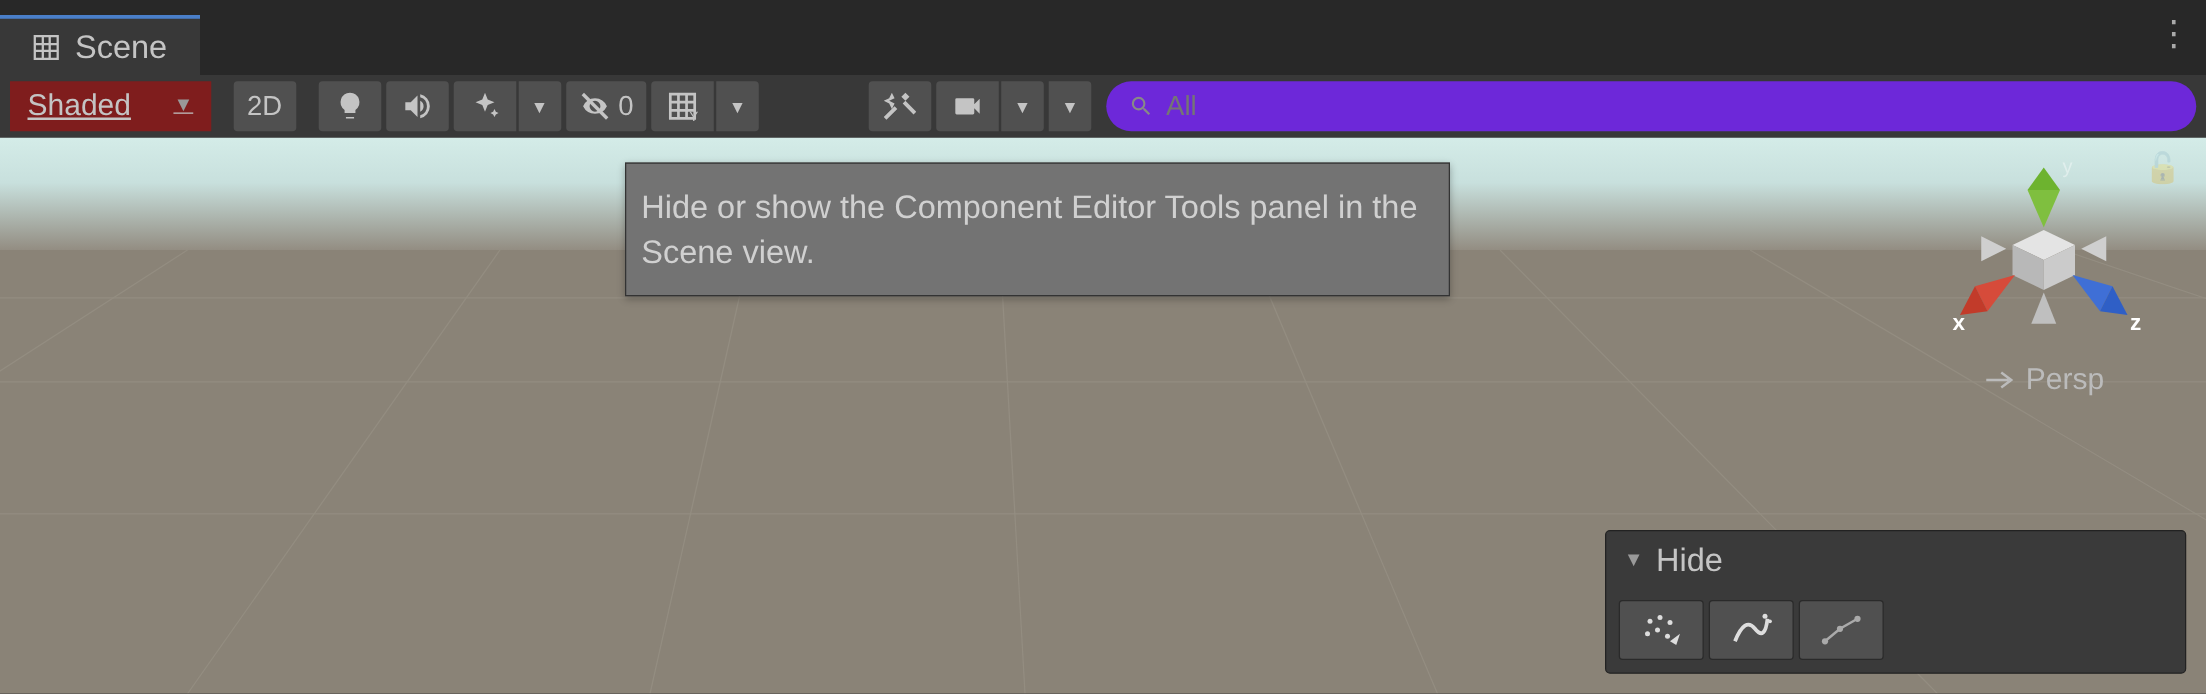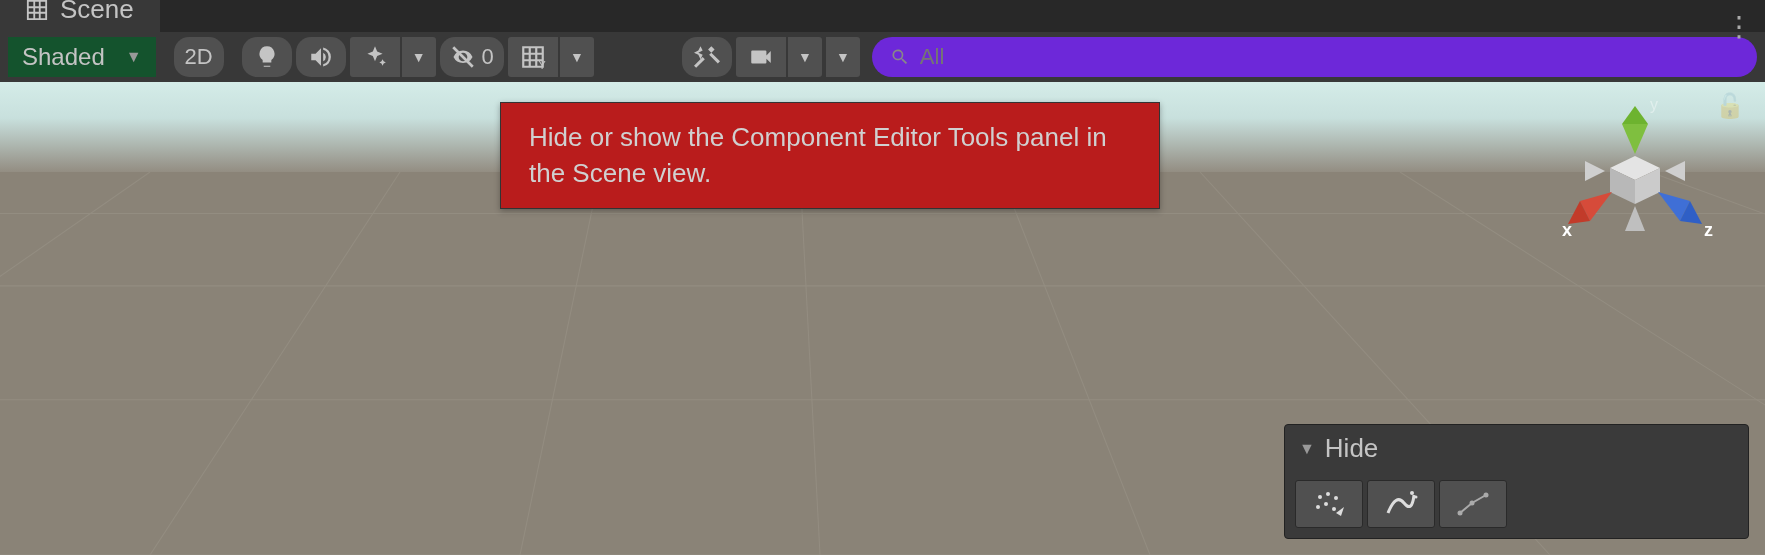--- a/index.html
+++ b/index.html
@@ -1,43 +1,43 @@
 <!DOCTYPE html>
 <html><head>
 <meta charset="utf-8">
 <style>
   * { box-sizing: border-box; margin: 0; padding: 0; }
   html, body { width: 1765px; height: 555px; overflow: hidden; font-family: Arial, sans-serif; background: #383838; }
   
   .window { width: 100%; height: 100%; display: flex; flex-direction: column; }
   
-  .tab-row { height: 32px; background: #282828; display: flex; align-items: flex-end; position: relative; }
+  .tab-row { height: 60px; background: #282828; display: flex; align-items: flex-end; position: relative; }
   .tab { background: #383838; height: 48px; padding: 0 26px; display: flex; align-items: center; gap: 12px; color: #c4c4c4; font-size: 26px; border-top: 3px solid #4a7fc9; }
   .tab-grid-icon { width: 22px; height: 22px; }
   .kebab { position: absolute; right: 12px; top: 10px; color: #aaa; font-size: 28px; cursor: pointer; }
   
   .toolbar { height: 50px; background: #383838; display: flex; align-items: center; padding: 0 8px; gap: 4px; }
-  .dropdown { background: #14532d; color: #c4c4c4; padding: 0 14px; height: 40px; display: flex; align-items: center; gap: 21px; font-size: 24px; cursor: pointer; }
+  .dropdown { background: #7f1d1d; color: #c4c4c4; padding: 0 14px; height: 40px; display: flex; align-items: center; gap: 34px; font-size: 24px; cursor: pointer; text-decoration: underline; }
   .dropdown .arrow { font-size: 16px; color: #999; }
-  .btn { background: #505050; color: #c4c4c4; height: 40px; min-width: 50px; display: flex; align-items: center; justify-content: center; font-size: 22px; cursor: pointer; padding: 0 10px; border-radius: 15px; }
+  .btn { background: #505050; color: #c4c4c4; height: 40px; min-width: 50px; display: flex; align-items: center; justify-content: center; font-size: 22px; cursor: pointer; padding: 0 10px; border-radius: 3px; }
   .btn-group { display: flex; gap: 2px; }
   .btn-group .btn { border-radius: 0; }
   .btn-group .btn:first-child { border-radius: 3px 0 0 3px; }
   .btn-group .btn:last-child { border-radius: 0 3px 3px 0; }
   .btn.narrow { min-width: 34px; padding: 0 6px; }
   .sep { width: 10px; }
   .search { flex: 1; background: #6d28d9; height: 40px; border-radius: 20px; display: flex; align-items: center; padding: 0 18px; gap: 10px; color: #888; font-size: 22px; margin-left: 8px; }
   .search input { background: transparent; border: none; outline: none; color: #c4c4c4; font-size: 22px; flex: 1; }
   
   .viewport { flex: 1; position: relative; overflow: hidden; }
   .sky { position: absolute; top: 0; left: 0; right: 0; height: 90px; background: linear-gradient(to bottom, #d4ece8 0%, #c8e0dd 40%, #938d82 100%); }
   .ground { position: absolute; top: 90px; left: 0; right: 0; bottom: 0; background: #8a8377; }
   .grid-svg { position: absolute; top: 90px; left: 0; width: 100%; height: calc(100% - 90px); }
   
-  .tooltip { position: absolute; top: 20px; left: 500px; background: #b91c1c; color: #d0d0d0; padding: 16px 28px; font-size: 26px; line-height: 1.4; max-width: 660px; border: 1px solid #333; box-shadow: 0 2px 6px rgba(0,0,0,.3); }
+  .tooltip { position: absolute; top: 20px; left: 500px; background: #737373; color: #d0d0d0; padding: 16px 12px; font-size: 26px; line-height: 1.4; max-width: 660px; border: 1px solid #333; box-shadow: 0 2px 6px rgba(0,0,0,.3); }
   
   .gizmo-area { position: absolute; top: 10px; right: 20px; width: 220px; }
   .lock { position: absolute; top: 0; right: 0; color: rgba(255,255,255,.25); font-size: 24px; }
   .axis-gizmo { position: relative; width: 170px; height: 160px; margin: 4px auto 0; }
   .persp { color: #bbb; font-size: 24px; text-align: center; margin-top: 6px; display: flex; justify-content: center; align-items: center; gap: 10px; }
   
   .tools-panel { position: absolute; bottom: 16px; right: 16px; width: 465px; background: #3a3a3a; border: 1px solid #222; border-radius: 4px; }
   .tools-header { display: flex; align-items: center; gap: 10px; padding: 8px 14px; color: #c4c4c4; font-size: 26px; }
   .tools-row { display: flex; gap: 4px; padding: 8px 10px 10px; }
   .tool-btn { width: 68px; height: 48px; background: #505050; border: 1px solid #2a2a2a; display: flex; align-items: center; justify-content: center; color: #ddd; font-size: 30px; cursor: pointer; border-radius: 3px; }
@@ -201,20 +201,26 @@
           <polygon points="62,96 30,105 40,125" fill="#d64b3a"></polygon>
           <polygon points="18,128 30,105 40,125" fill="#c23b2a"></polygon>
 
           <polygon points="108,96 140,105 130,125" fill="#3f6fd6"></polygon>
           <polygon points="152,128 140,105 130,125" fill="#2f5fc6"></polygon>
 
           <text x="12" y="140" fill="#fff" font-size="18" font-weight="bold">x</text>
           <text x="154" y="140" fill="#fff" font-size="18" font-weight="bold">z</text>
           <text x="100" y="14" fill="#ffffff66" font-size="16">y</text>
         </svg>
+      </div>
+      <div class="persp">
+        <svg width="24" height="18" viewBox="0 0 24 18">
+            <path fill="none" stroke="#bbb" stroke-width="2" d="M2 9h18 M14 3l8 6-8 6"></path>
+          </svg>
+        <span>Persp</span>
       </div>
     </div>
 
     <div class="tools-panel">
       <div class="tools-header">
         <span style="font-size:16px;color:#999;">▼</span>
         <span>Hide</span>
       </div>
       <div class="tools-row">
         <div class="tool-btn">

